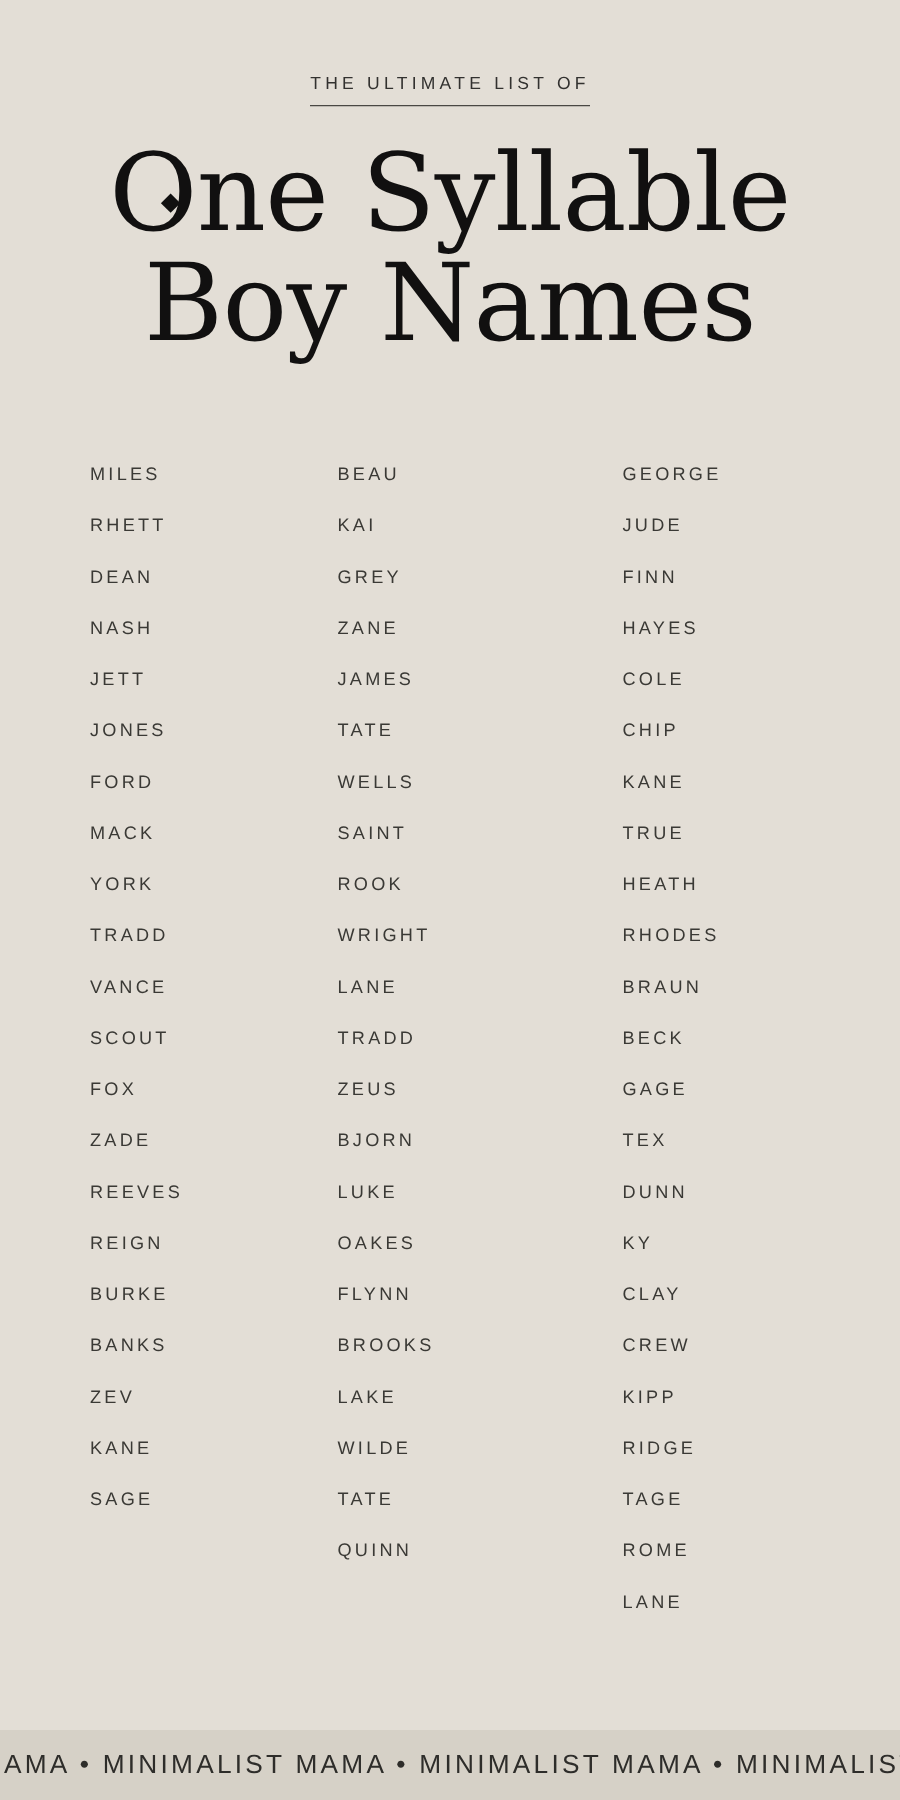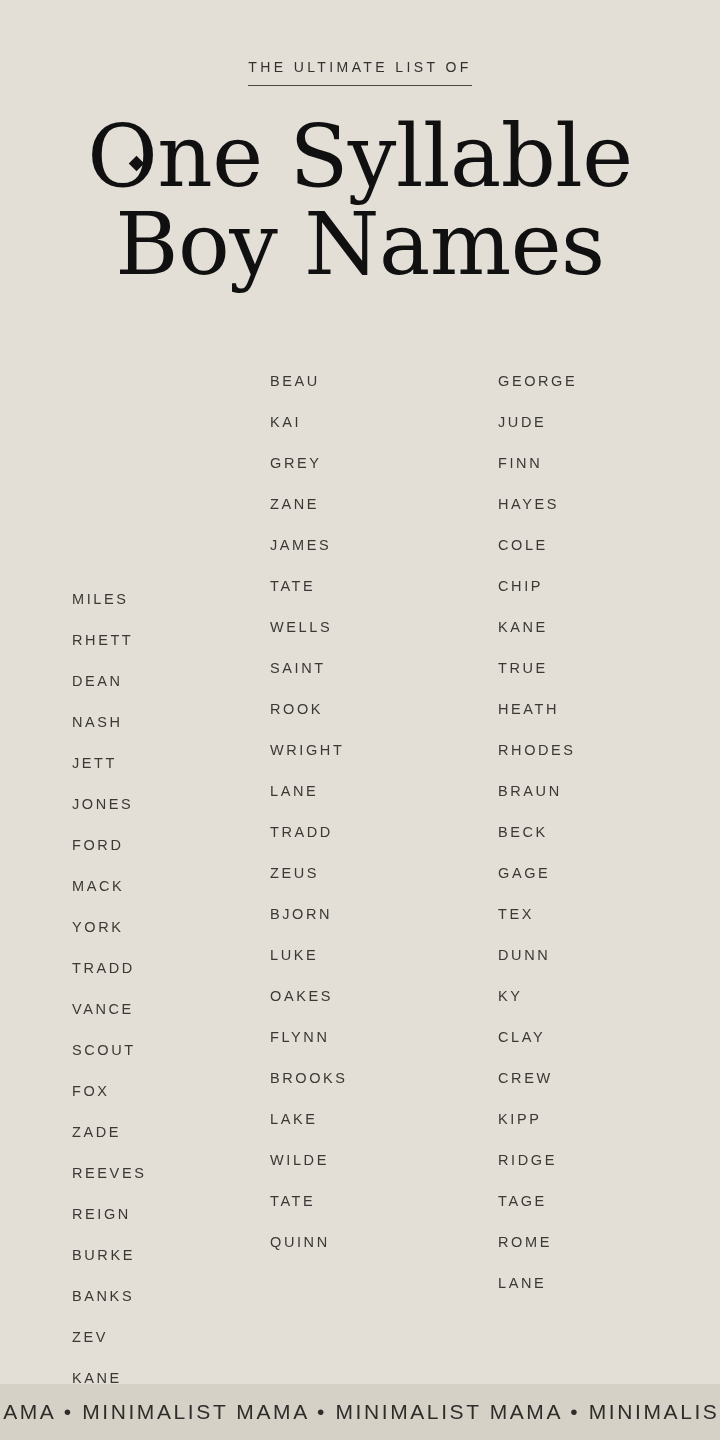--- a/index.html
+++ b/index.html
@@ -85,21 +85,21 @@
     padding: 0 56px;
     flex: 1 1 auto;
   }
 
   .col {
     width: 33.3333%;
     display: flex;
     flex-direction: column;
   }
 
-  .col.c1 { padding-left: 16px; justify-content: flex-end; }
+  .col.c1 { padding-left: 16px; }
   .col.c2 { padding-left: 32px; }
   .col.c3 { padding-left: 62px; }
 
   .name {
     font-family: "Liberation Sans", sans-serif;
     font-size: 14.5px;
     letter-spacing: 2.6px;
     color: #3a3935;
     line-height: 1;
     height: 41px;

